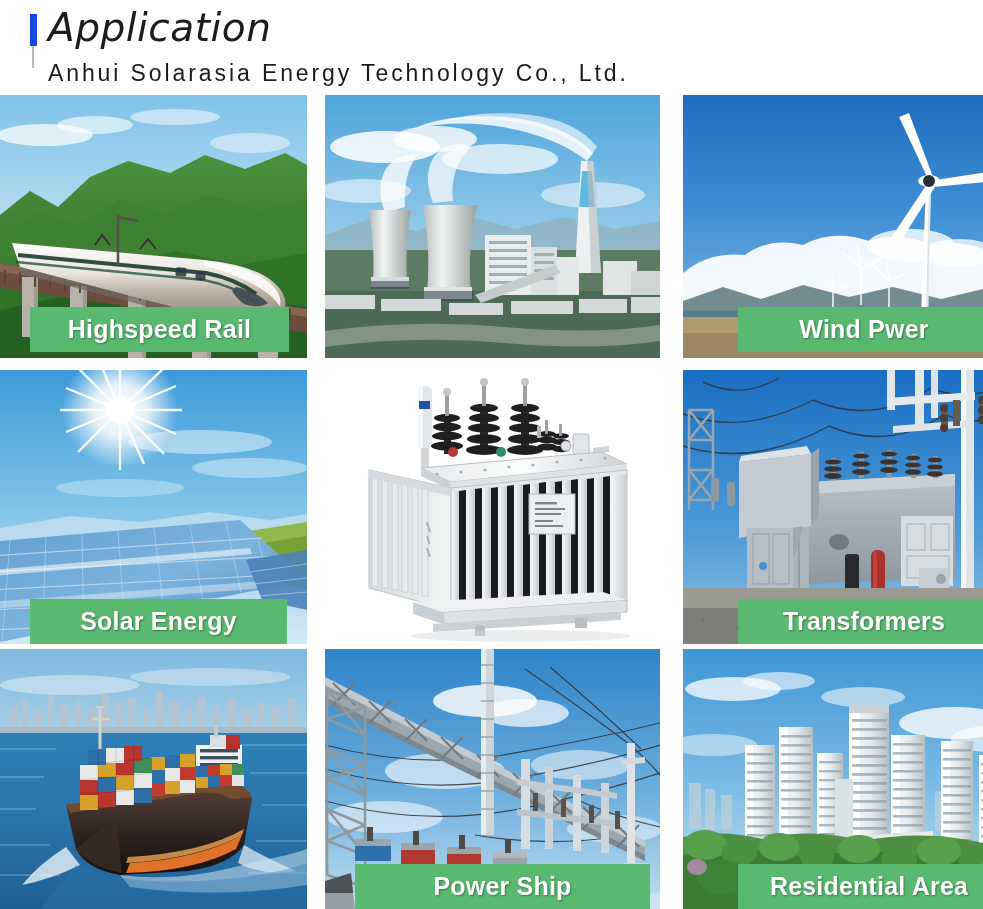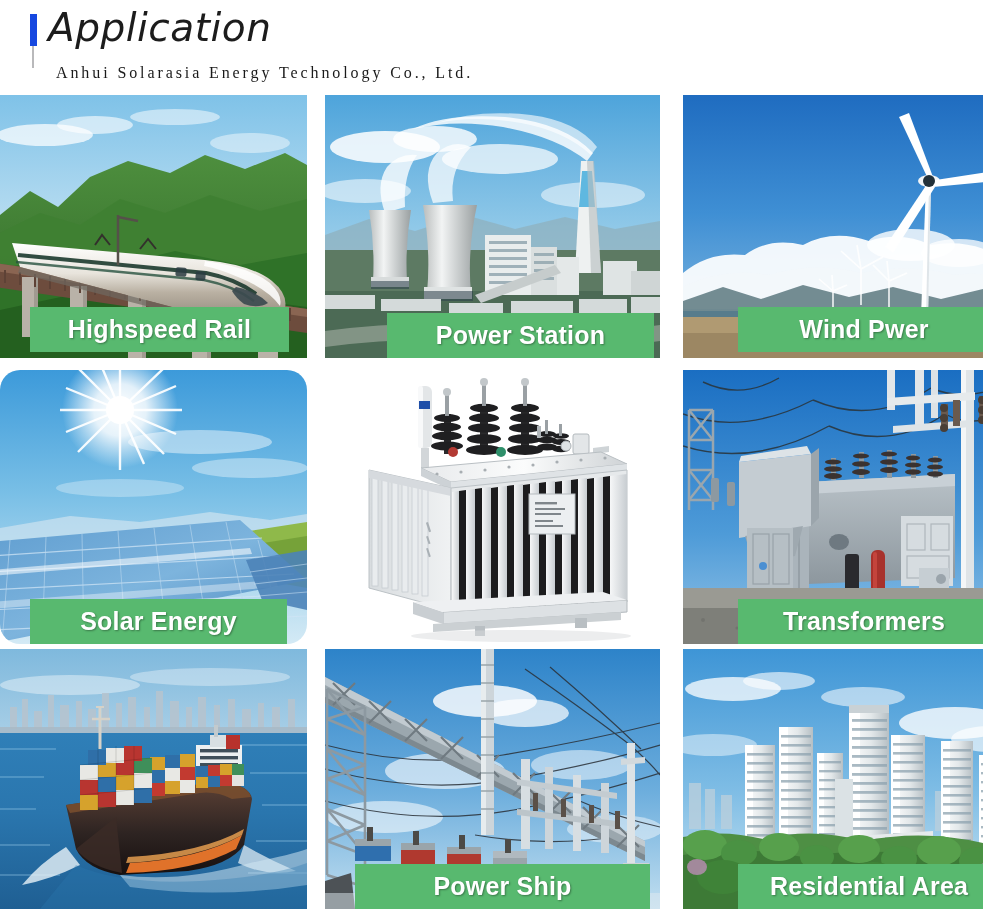--- a/index.html
+++ b/index.html
@@ -46,24 +46,24 @@
     font-style: italic;
     font-weight: 400;
     font-size: 39px;
     line-height: 46px;
     letter-spacing: 0.5px;
     color: #1c1c1c;
     white-space: nowrap;
   }
   .header-subtitle {
     position: absolute;
-    left: 56px;
+    left: 48px;
     top: 62px;
-    font-family: Liberation Serif, serif;
-    font-size: 16px;
+    font-family: Liberation Sans, sans-serif;
+    font-size: 23px;
     line-height: 22px;
     letter-spacing: 2.9px;
     color: #1a1a1a;
     white-space: nowrap;
   }
 
   
   .app-grid {
     position: absolute;
     left: 0;
@@ -75,21 +75,21 @@
     grid-template-rows: 263px 12px 274px 5px 260px;
   }
   .cell {
     position: relative;
     overflow: hidden;
     background: #ffffff;
   }
   .cell.r1c1 { grid-column: 1; grid-row: 1; padding-left: 24px; }
   .cell.r1c2 { grid-column: 3; grid-row: 1; }
   .cell.r1c3 { grid-column: 5; grid-row: 1; width: 325px; }
-  .cell.r2c1 { grid-column: 1; grid-row: 3; border-radius: 20px; }
+  .cell.r2c1 { grid-column: 1; grid-row: 3; }
   .cell.r2c2 { grid-column: 3; grid-row: 3; }
   .cell.r2c3 { grid-column: 5; grid-row: 3; width: 325px; }
   .cell.r3c1 { grid-column: 1; grid-row: 5; }
   .cell.r3c2 { grid-column: 3; grid-row: 5; }
   .cell.r3c3 { grid-column: 5; grid-row: 5; width: 325px; }
 
   .photo {
     position: absolute;
     inset: 0;
     overflow: hidden;
@@ -289,21 +289,20 @@
           <rect x="56" y="204" width="60" height="12"></rect>
           <rect x="124" y="208" width="54" height="12"></rect>
           <rect x="186" y="206" width="62" height="13"></rect>
           <rect x="254" y="204" width="48" height="14"></rect>
           <rect x="306" y="202" width="29" height="16"></rect>
         </g>
 
         <path d="M0 236 Q90 224 180 232 Q270 240 335 230 L335 246 Q270 256 180 248 Q90 240 0 252 Z" fill="#9aa79a" opacity=".7"></path>
       </svg>
     </div>
-    <div class="cell-label">Power Station</div>
   </div>
 
   <div class="cell r1c3">
     <div class="photo">
       <svg viewBox="0 0 325 263" preserveAspectRatio="none">
         <defs>
           <linearGradient id="wpSky" x1="0" y1="0" x2="0" y2="1">
             <stop offset="0%" stop-color="#1f6cc0"></stop>
               <stop offset="45%" stop-color="#3f8fd4"></stop>
               <stop offset="100%" stop-color="#8fc0e2"></stop>

